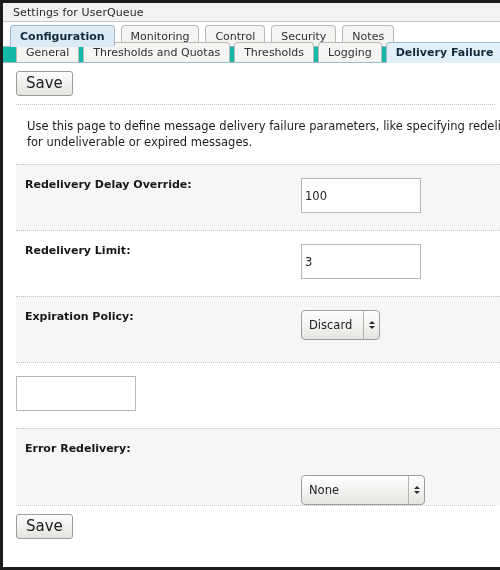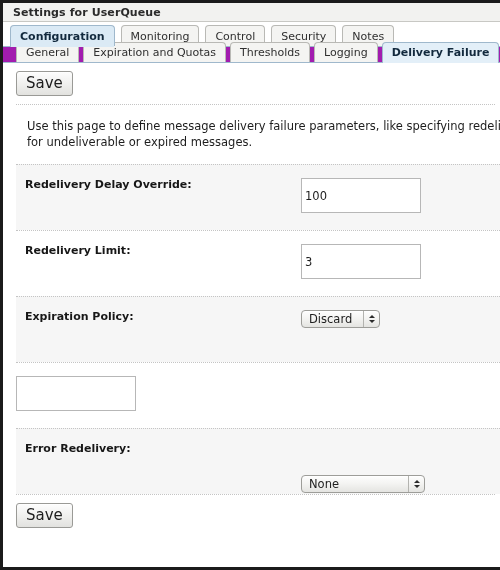--- a/index.html
+++ b/index.html
@@ -34,21 +34,21 @@
     height: 19px;
     background: #f2f2f0;
     border-bottom: 1px solid #c8c8c4;
     display: flex;
     align-items: center;
     padding-left: 10px;
     box-sizing: border-box;
   }
   .titlebar .title {
     font-size: 11px;
-    font-weight: bold;
+    font-weight: normal;
     color: #2b2b2b;
     letter-spacing: 0.1px;
   }
 
   
   .tabstrip-primary {
     position: relative;
     height: 25px;
     background: #ffffff;
     padding-left: 7px;
@@ -86,21 +86,21 @@
     left: 0; right: 0;
     bottom: -1px;
     height: 1px;
     background: #dbeaf5;
   }
 
   
   .tabstrip-secondary {
     position: relative;
     height: 16px;
-    background: #a21caf;
+    background: #14b8a6;
     padding-left: 13px;
     box-sizing: border-box;
     display: flex;
     align-items: flex-end;
     border-bottom: 1px solid #9fb8cc;
   }
   .subtab {
     position: relative;
     height: 20px;
     line-height: 20px;
@@ -210,21 +210,21 @@
     background: #ffffff;
     border-radius: 0;
     outline: none;
   }
 
   
   .popup {
     position: relative;
     display: inline-flex;
     align-items: center;
-    height: 18px;
+    height: 30px;
     box-sizing: border-box;
     background: linear-gradient(to bottom, #fefefe 0%, #f3f3f1 50%, #e4e4e1 100%);
     border: 1px solid #9d9d99;
     border-radius: 4px;
     font-size: 11.5px;
     color: #1d1d1d;
     cursor: pointer;
     box-shadow: 0 1px 0 rgba(255,255,255,0.8) inset;
   }
   .popup .ptext {
@@ -279,21 +279,21 @@
     <div class="tab">
       <span>Notes</span>
     </div>
   </div>
 
   <div class="tabstrip-secondary">
     <div class="subtab">
       <span>General</span>
     </div>
     <div class="subtab">
-      <span>Expiration and Quotas</span>
+      <span>Thresholds and Quotas</span>
     </div>
     <div class="subtab">
       <span>Thresholds</span>
     </div>
     <div class="subtab">
       <span>Logging</span>
     </div>
     <div class="subtab active">
       <span>Delivery Failure</span>
     </div>

